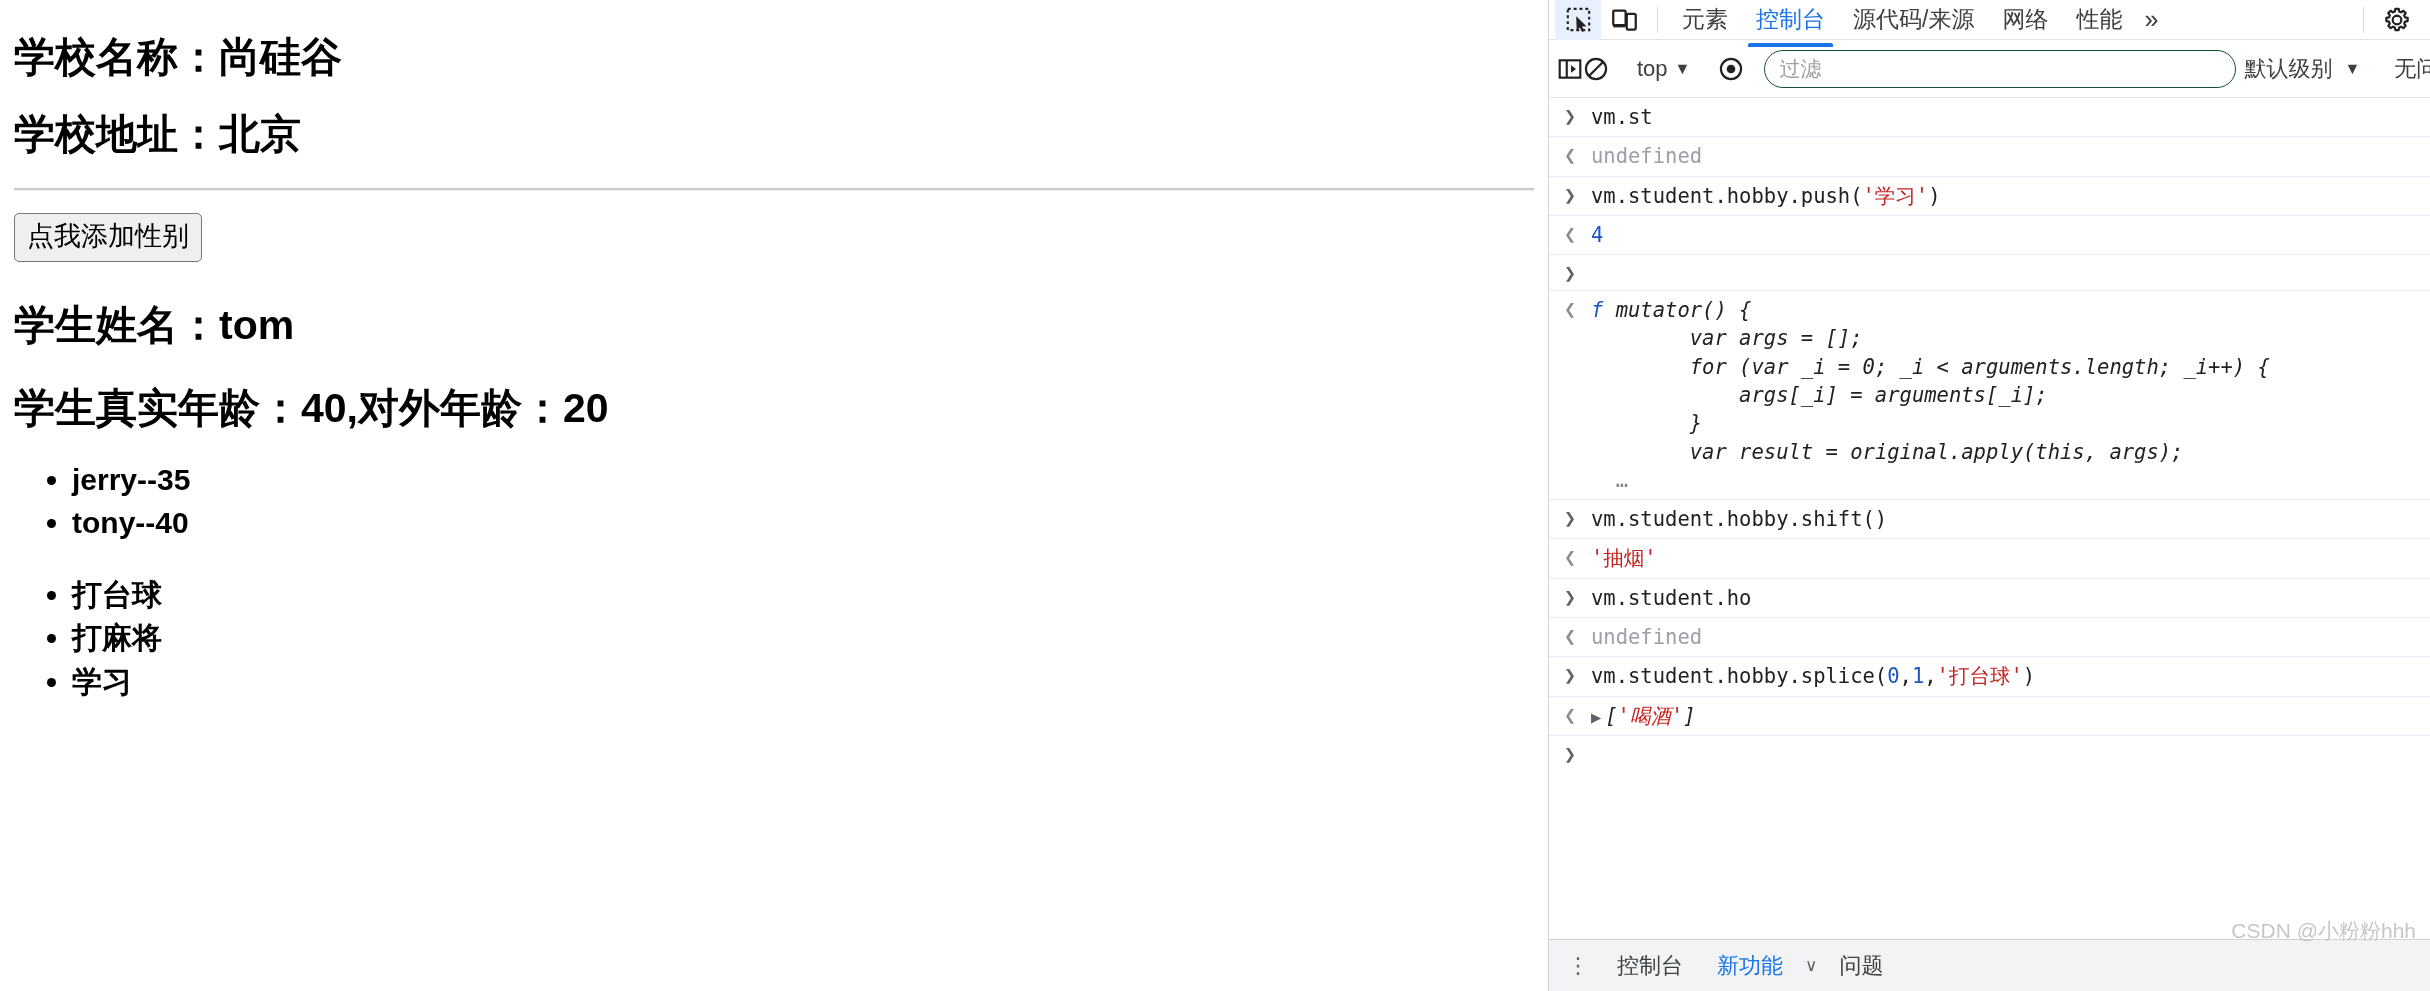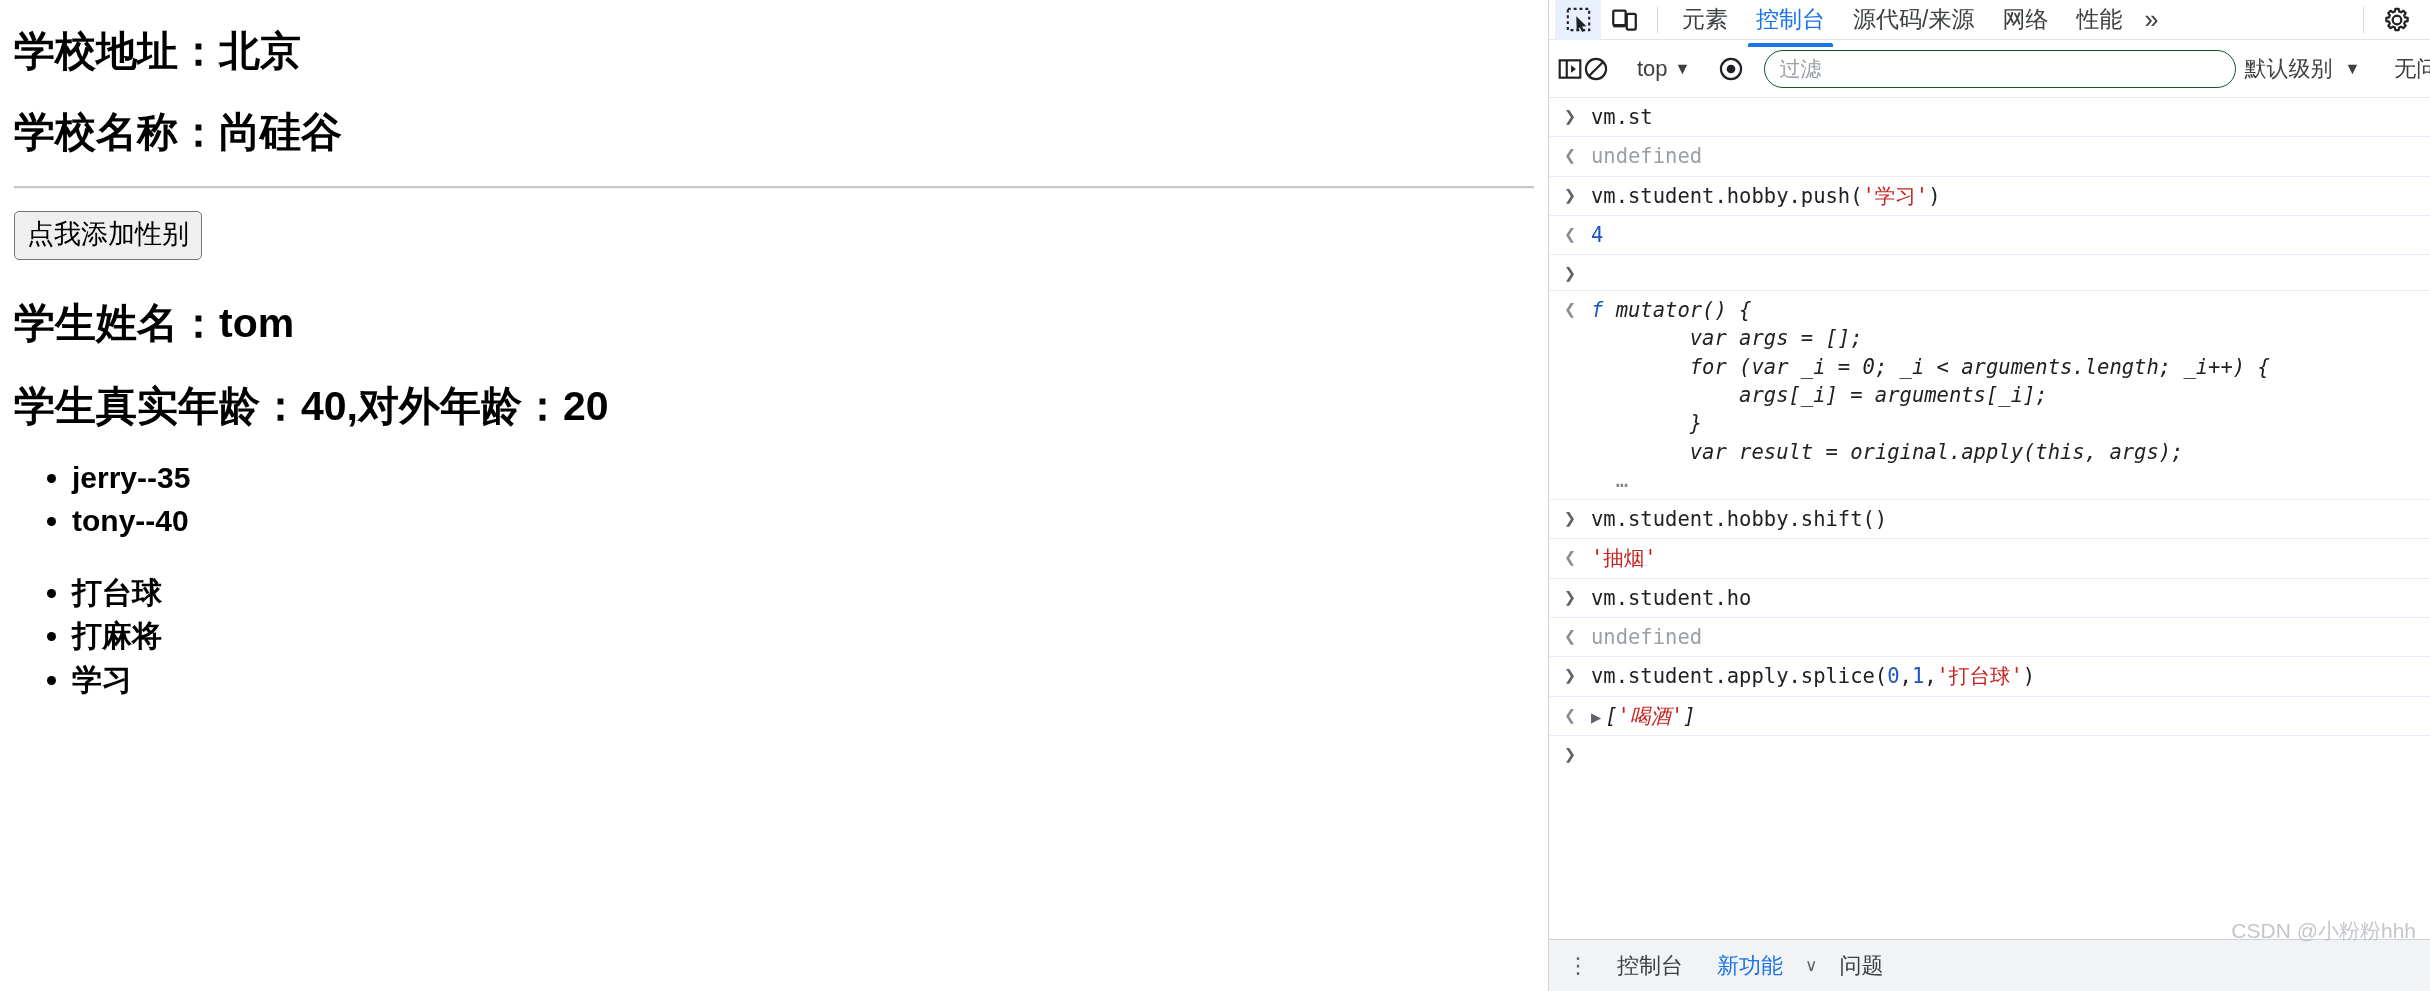--- a/index.html
+++ b/index.html
@@ -208,22 +208,22 @@
     white-space:nowrap;
   }
   svg { display:block; }
 </style>
 </head>
 <body>
 
 <div class="root">
 
   <div class="page">
+    <div class="h2 first">学校名称：尚硅谷</div>
     <div class="h2">学校地址：北京</div>
-    <div class="h2 first">学校名称：尚硅谷</div>
     <hr class="rule">
     <button class="gender-btn">点我添加性别</button>
     <div class="h2 name">学生姓名：tom</div>
     <div class="h2 age">学生真实年龄：40,对外年龄：20</div>
     <ul class="list">
       <li>jerry--35</li>
       <li>tony--40</li>
     </ul>
     <ul class="list hobby">
       <li>打台球</li>
@@ -344,21 +344,21 @@
         <div class="cons-row">
           <div class="cons-gutter g-in">❯</div>
           <div class="cons-text"><span>vm.student.ho</span></div>
         </div>
         <div class="cons-row">
           <div class="cons-gutter g-out">❮</div>
           <div class="cons-text"><span class="t-undef">undefined</span></div>
         </div>
         <div class="cons-row">
           <div class="cons-gutter g-in">❯</div>
-          <div class="cons-text"><span>vm.student.apply.splice(</span><span class="t-num">0</span><span>,</span><span class="t-num">1</span><span>,</span><span class="t-str">'打台球'</span><span>)</span></div>
+          <div class="cons-text"><span>vm.student.hobby.splice(</span><span class="t-num">0</span><span>,</span><span class="t-num">1</span><span>,</span><span class="t-str">'打台球'</span><span>)</span></div>
         </div>
         <div class="cons-row">
           <div class="cons-gutter g-out">❮</div>
           <div class="cons-text"><span class="tri">▶</span><span class="t-italic">[</span><span class="t-str t-italic">'喝酒'</span><span class="t-italic">]</span></div>
         </div>
         <div class="cons-row prompt">
           <div class="cons-gutter g-in">❯</div>
           <div class="cons-text"><span></span></div>
         </div>
       </div>

